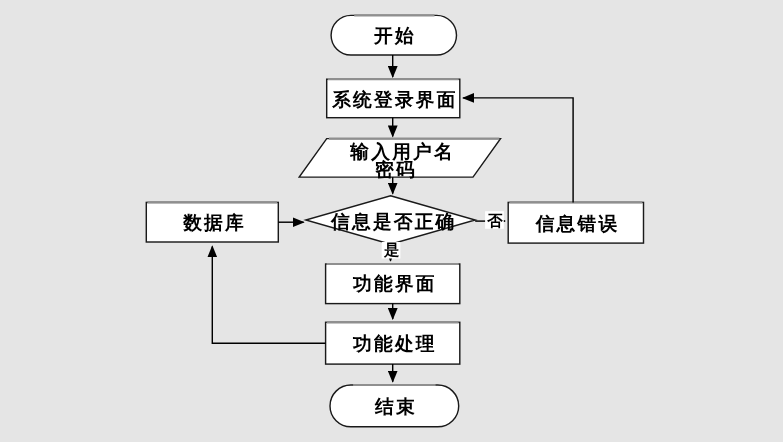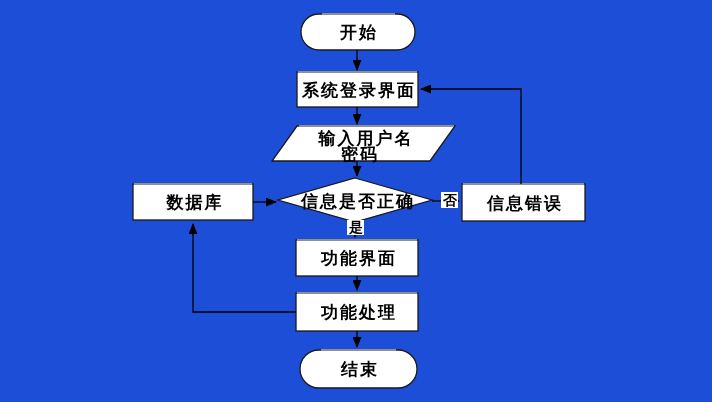--- a/index.html
+++ b/index.html
@@ -1,20 +1,20 @@
 <!DOCTYPE html>
 <html><head>
 <meta charset="utf-8">
 <style>
   html, body { margin: 0; padding: 0; background: #ffffff; }
   .canvas {
     position: relative;
     width: 712px;
     height: 402px;
-    background: #1d4ed8;
+    background: #e5e5e5;
     overflow: hidden;
   }
   svg { position: absolute; left: 0; top: 0; }
   .node-shape { fill: #ffffff; stroke: #1a1a1a; stroke-width: 1.3; }
   .top-accent { stroke: #8f8f8f; stroke-width: 2; fill: none; }
   .connector { stroke: #000000; stroke-width: 1.3; fill: none; }
   .label-back { fill: #ffffff; stroke: none; }
   .node-label {
     font-family: "DejaVu Serif", "Liberation Serif", serif;
     font-weight: bold;

